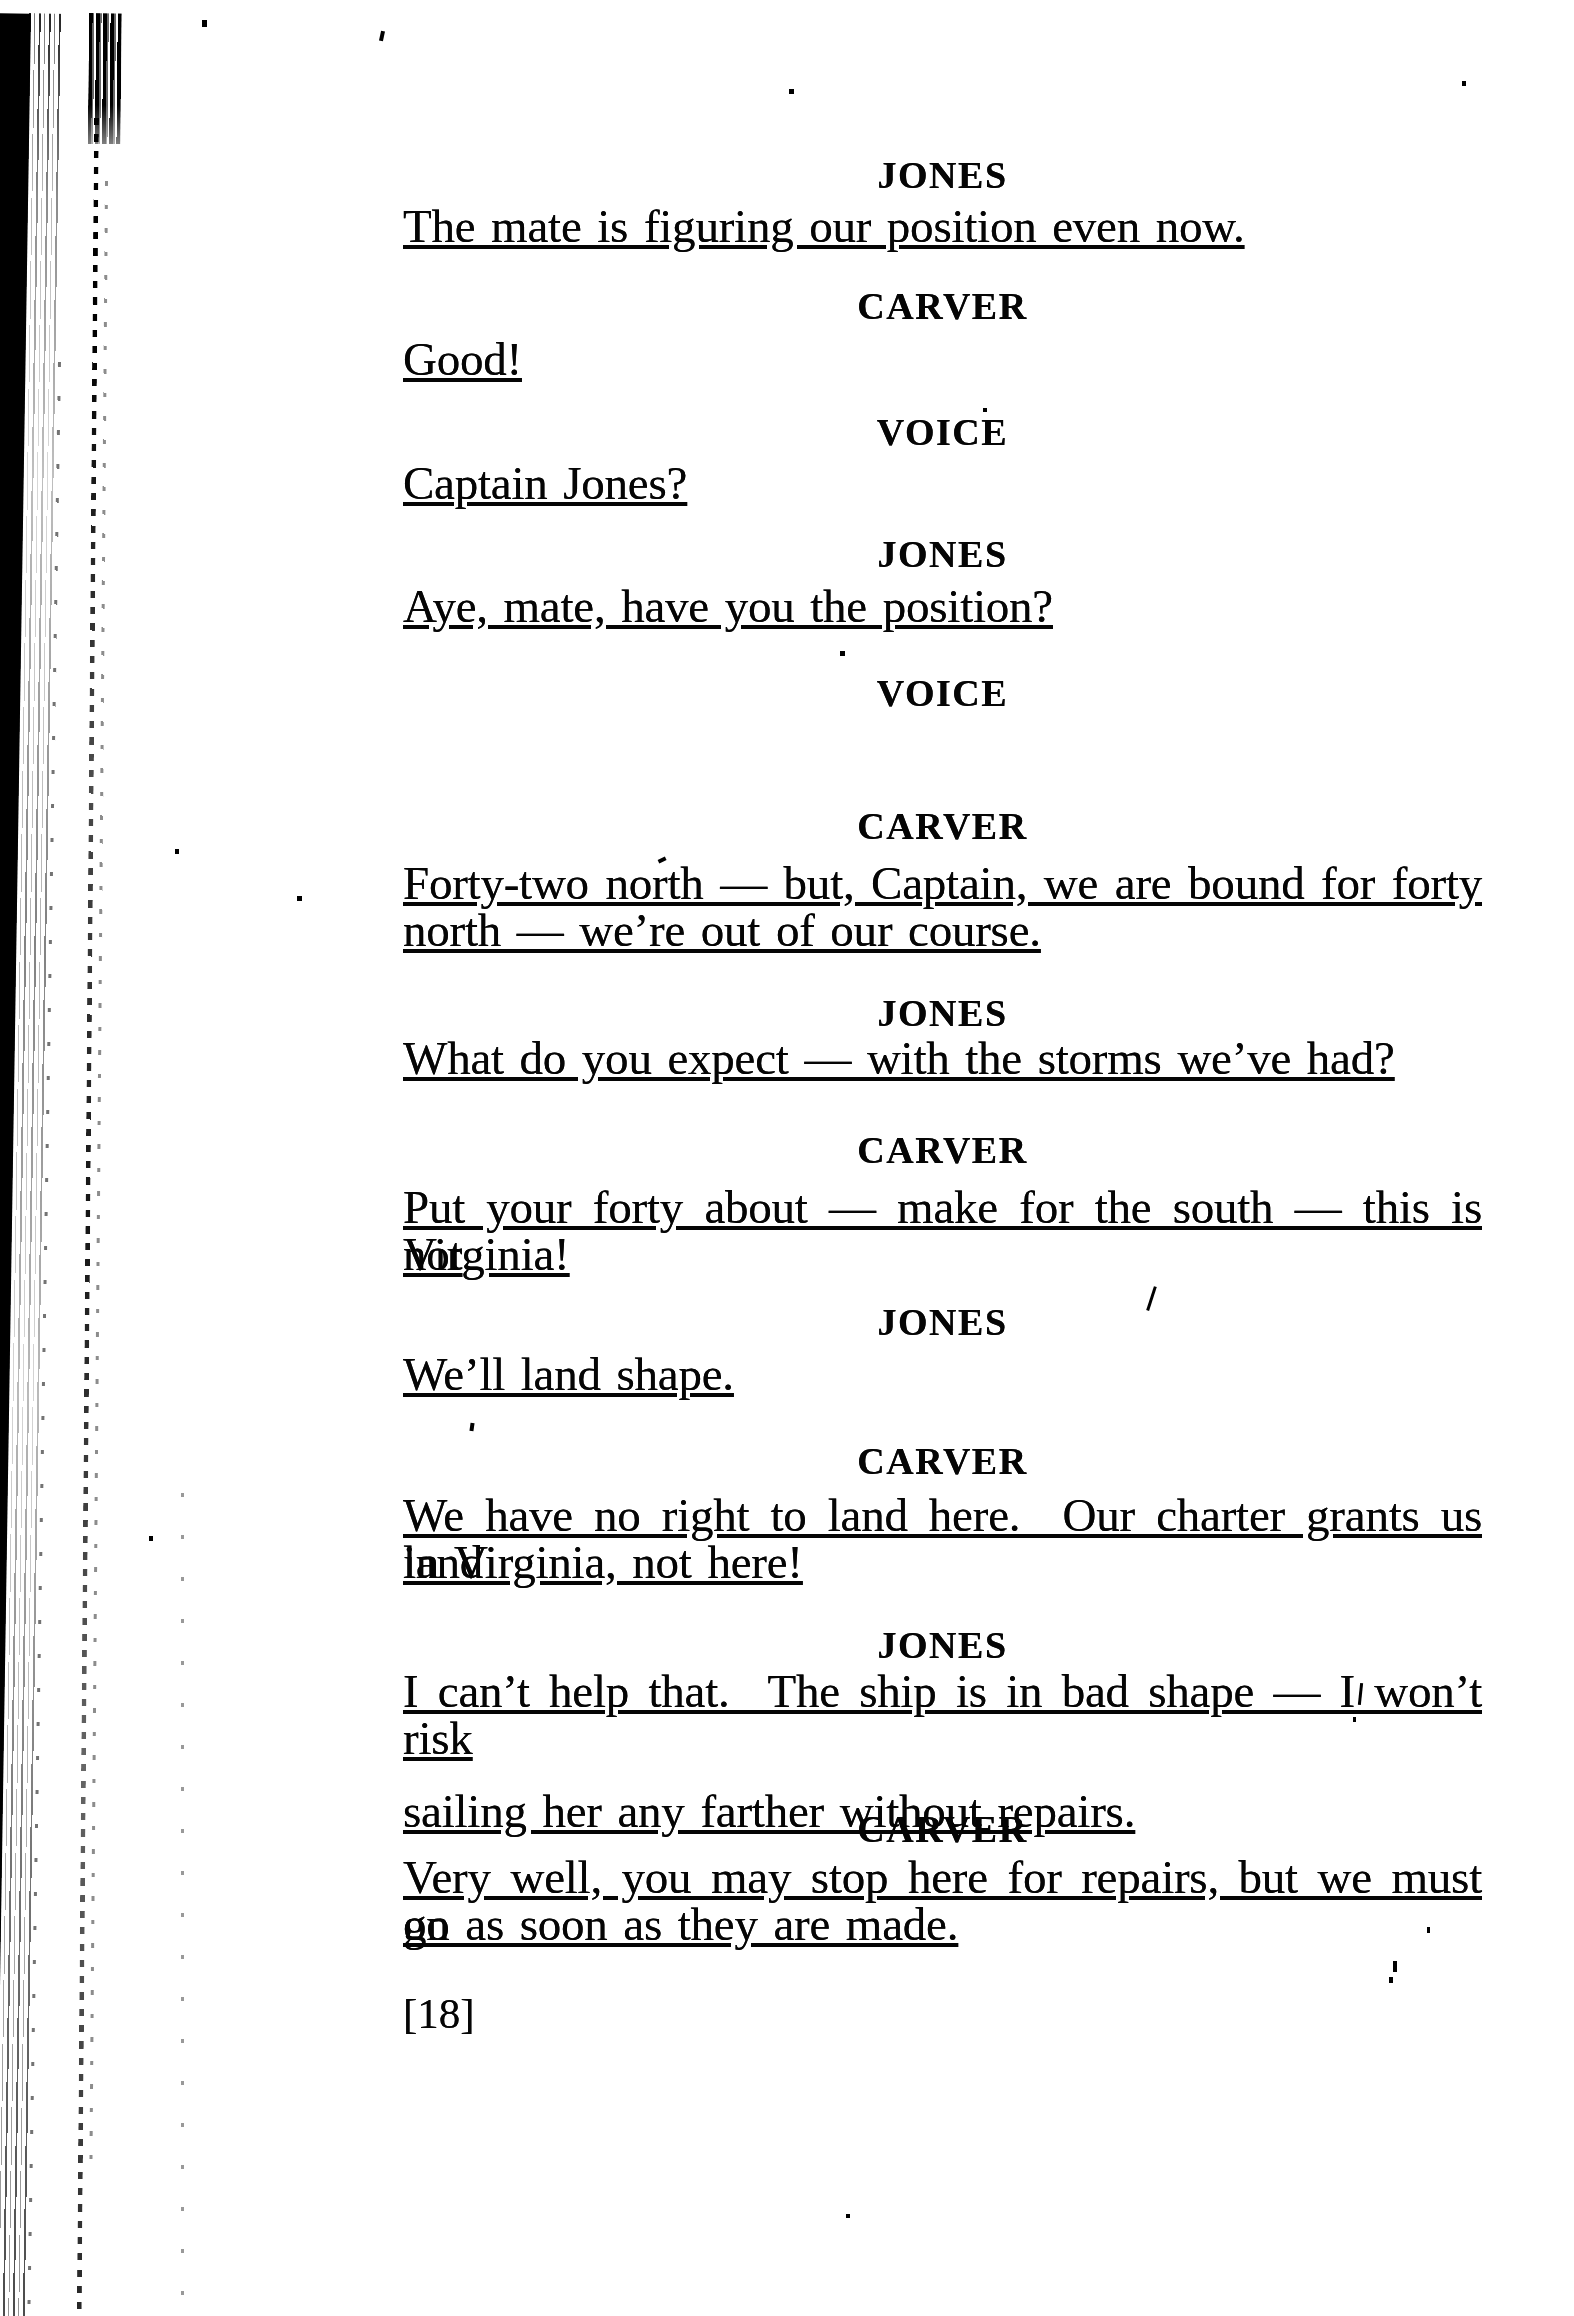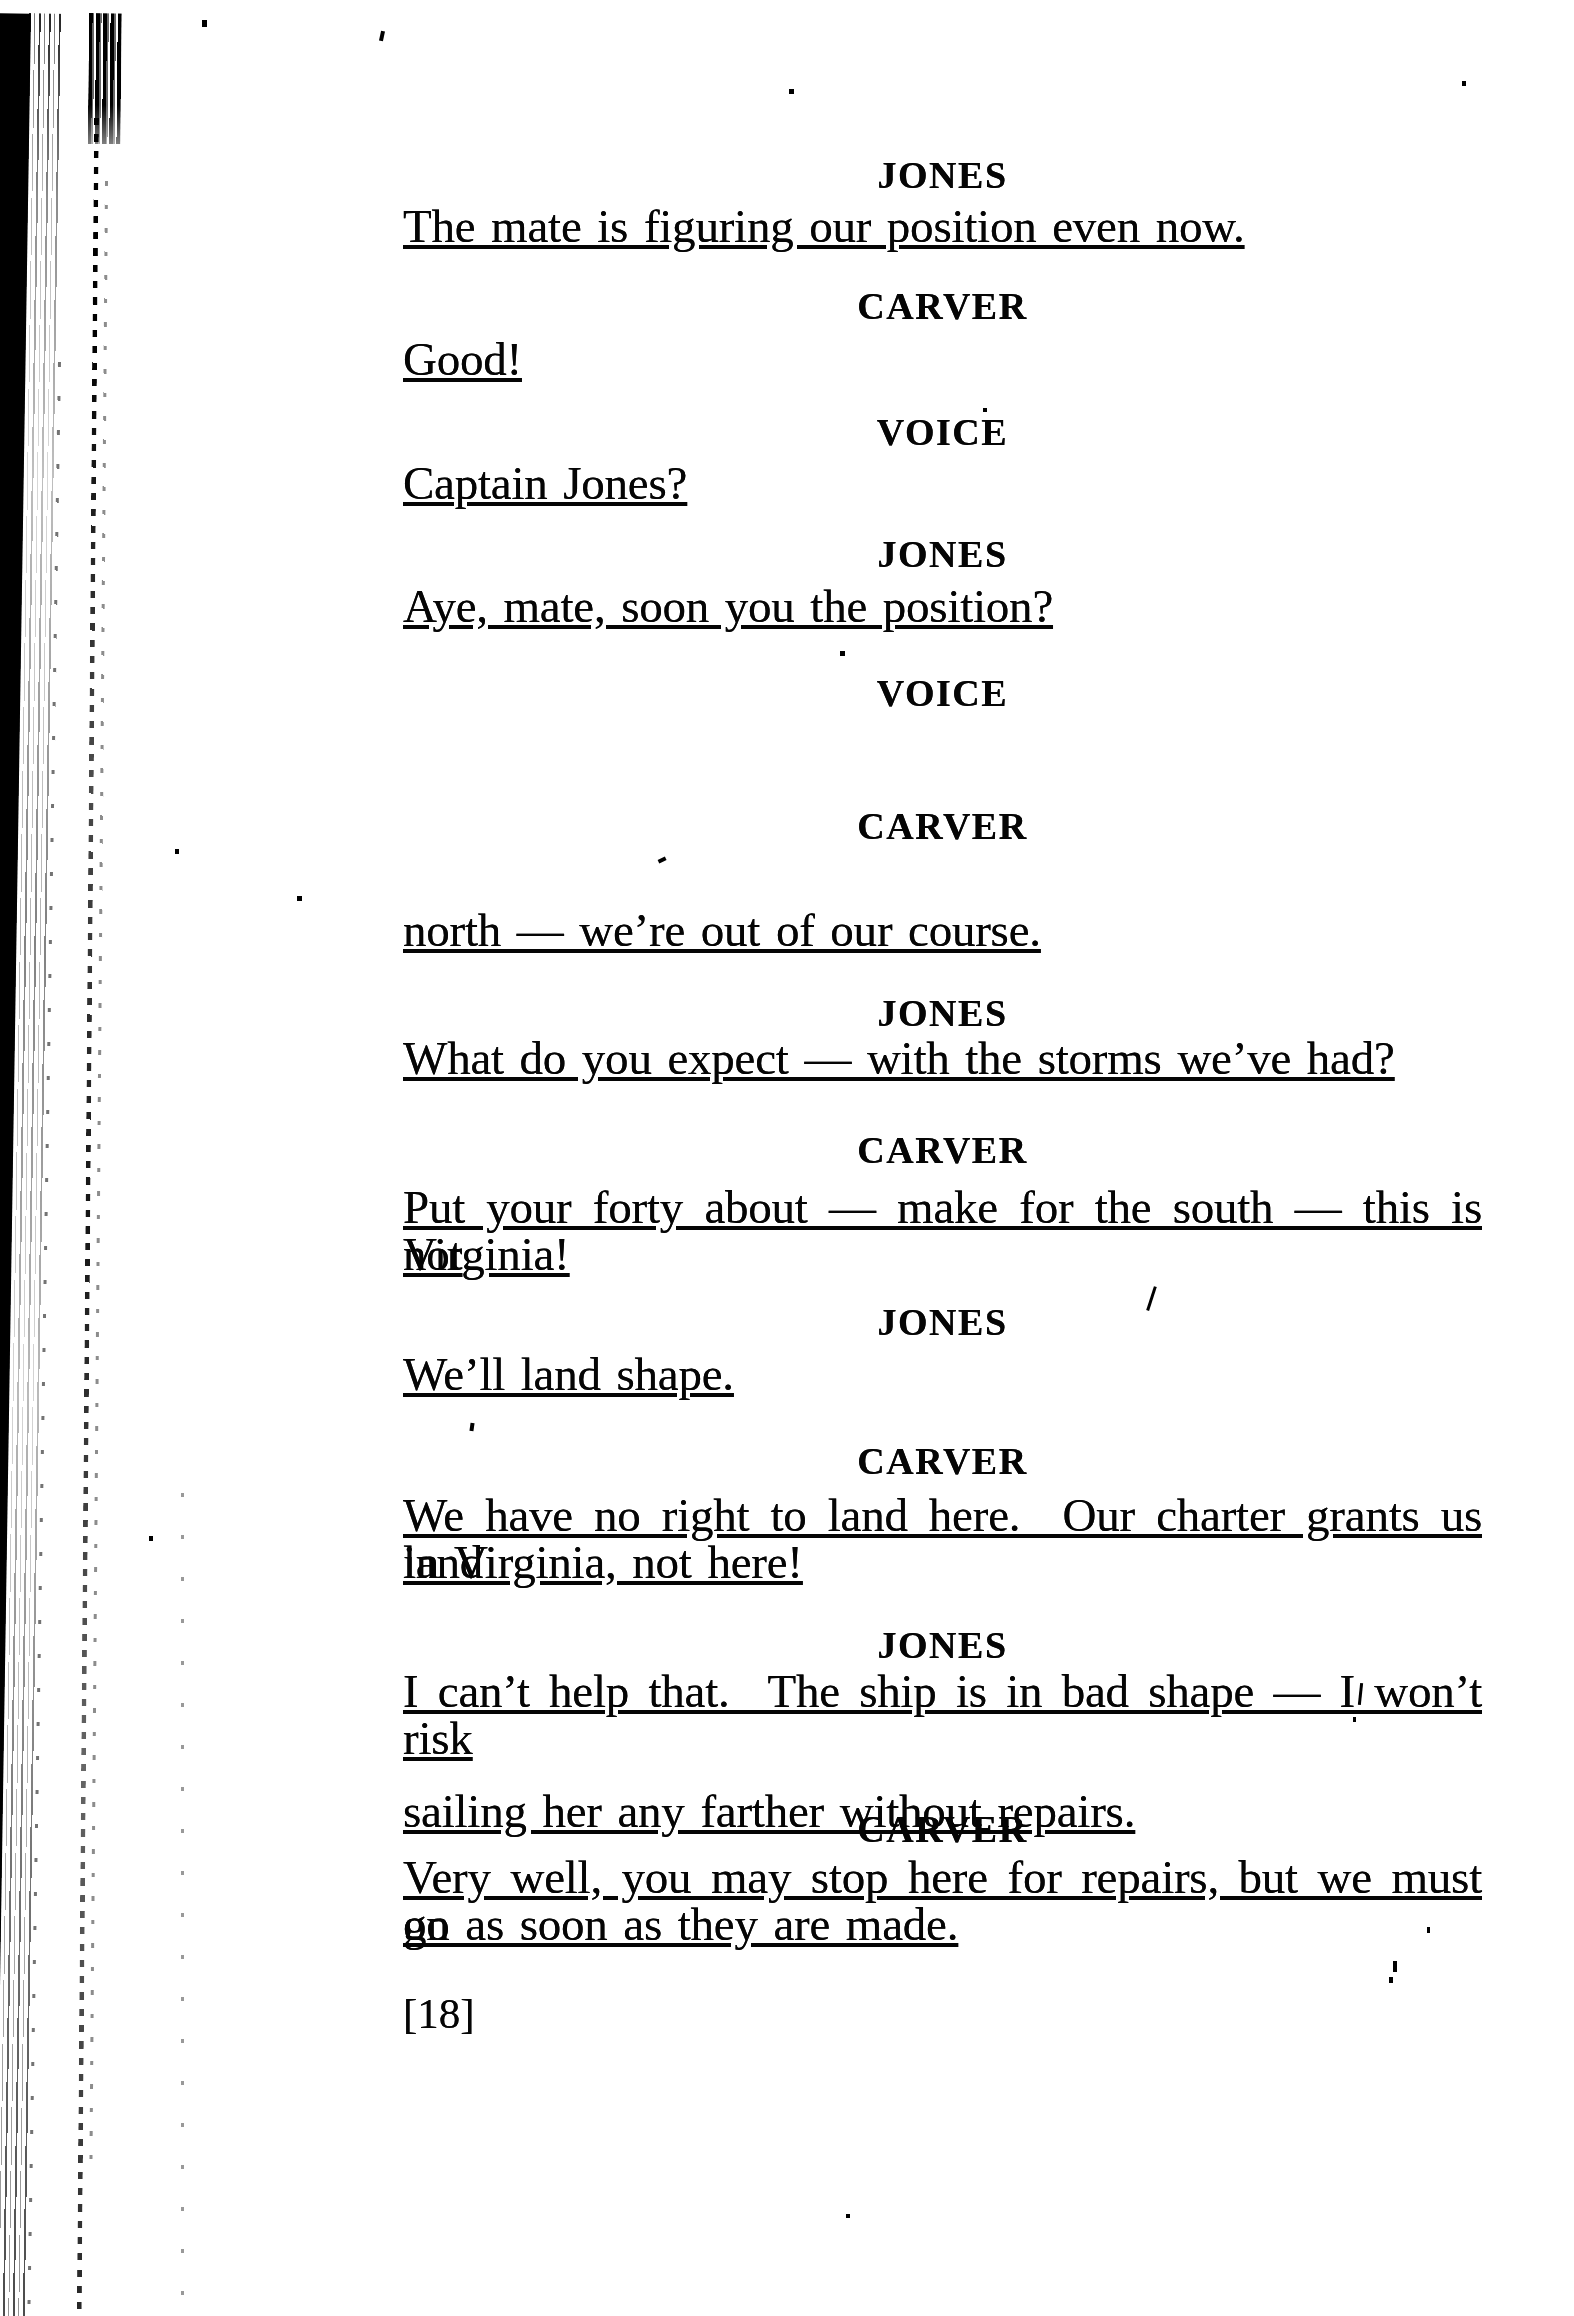--- a/index.html
+++ b/index.html
@@ -107,23 +107,24 @@
   <div class="binding-dot-column"></div>
   <div class="binding-dot-column-2"></div>
 
   <div class="ln speaker" style="top:156px">JONES</div>
   <div class="ln body-line" style="top:203px">The mate is figuring our position even now.</div>
   <div class="ln speaker" style="top:287px">CARVER</div>
   <div class="ln body-line" style="top:336px">Good!</div>
   <div class="ln speaker" style="top:413px">VOICE</div>
   <div class="ln body-line" style="top:460px">Captain Jones?</div>
   <div class="ln speaker" style="top:535px">JONES</div>
-  <div class="ln body-line" style="top:583px">Aye, mate, soon you the position?</div>
+  <div class="ln body-line" style="top:583px">Aye, mate, have you the position?</div>
   <div class="ln speaker" style="top:674px">VOICE</div>
   <div class="ln speaker" style="top:807px">CARVER</div>
+  <div class="ln body-line full" style="top:860px">Forty-two north — but, Captain, we are bound for forty</div>
   <div class="ln body-line" style="top:907px">north — we’re out of our course.</div>
   <div class="ln speaker" style="top:994px">JONES</div>
   <div class="ln body-line" style="top:1035px">What do you expect — with the storms we’ve had?</div>
   <div class="ln speaker" style="top:1131px">CARVER</div>
   <div class="ln body-line full" style="top:1184px">Put your forty about — make for the south — this is not</div>
   <div class="ln body-line" style="top:1231px">Virginia!</div>
   <div class="ln speaker" style="top:1303px">JONES</div>
   <div class="ln body-line" style="top:1351px">We’ll land shape.</div>
   <div class="ln speaker" style="top:1442px">CARVER</div>
   <div class="ln body-line full" style="top:1492px">We have no right to land here.&nbsp; Our charter grants us land</div>

